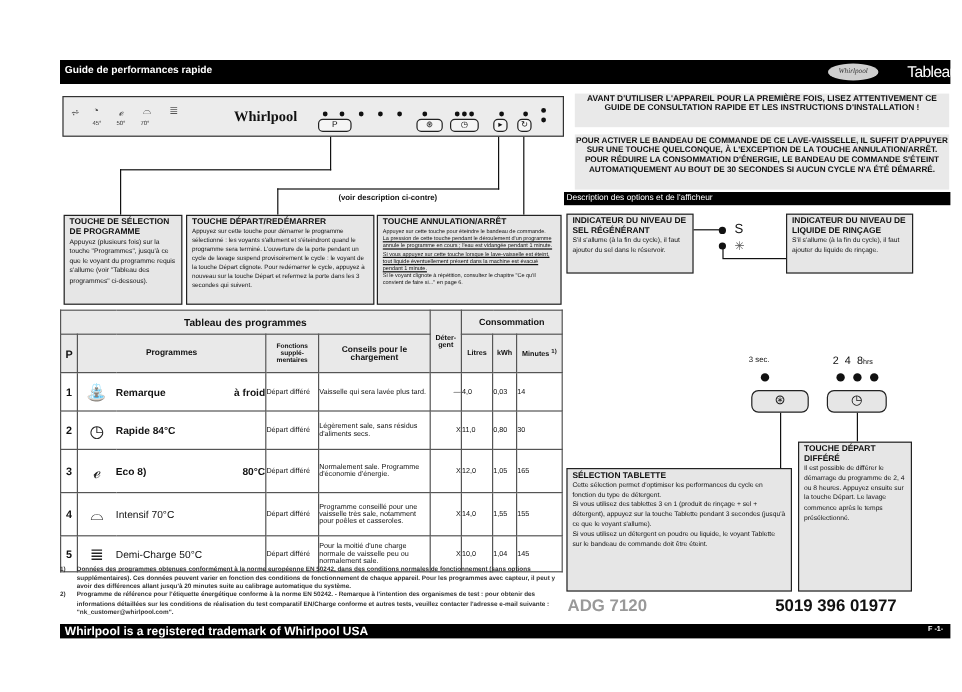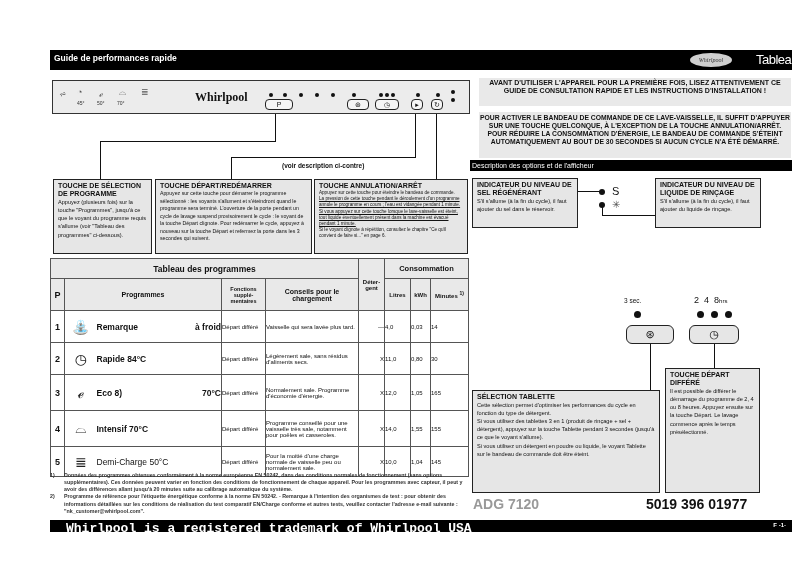--- a/index.html
+++ b/index.html
@@ -32,21 +32,21 @@
   table.prog { position: absolute; left: 50px; top: 258px; width: 419px; border-collapse: collapse; }
   table.prog td, table.prog th { border: 1px solid #555; font-size: 6px; vertical-align: middle; }
   table.prog th { background: #e9e9e9; font-weight: bold; text-align: center; }
   .ico { font-size: 14px; color: #222; display: inline-block; width: 30px; text-align: center; }
 
   .foot { left: 50px; top: 472px; width: 420px; font-size: 5.3px; font-weight: bold; color: #333; line-height: 1.35; }
   .foot .r { display: flex; }
   .foot .n { width: 14px; flex: none; }
 
   .botbar { left: 50px; top: 520px; width: 742px; height: 12px; background: #000; color: #fff; }
-  .botbar .l { position: absolute; left: 16px; top: 1px; font-size: 13px; font-weight: bold; font-family: Liberation Mono, monospace; }
+  .botbar .l { position: absolute; left: 4px; top: 1px; font-size: 10px; font-weight: bold; }
   .botbar .r { position: absolute; right: 6px; top: 2px; font-size: 6px; font-weight: bold; }
 
   .model { left: 473px; top: 496px; font-size: 14px; font-weight: bold; color: #999; }
   .partno { left: 646px; top: 496px; font-size: 14px; font-weight: bold; color: #111; }
 </style>
 </head>
 <body>
 
 <div class="abs topbar">
   <span class="ttl">Guide de performances rapide</span>
@@ -188,32 +188,32 @@
     <td>Départ différé</td>
     <td>Légèrement sale, sans résidus d'aliments secs.</td>
     <td style="text-align:right">X</td>
     <td>11,0</td>
     <td>0,80</td>
     <td>30</td>
   </tr>
   <tr style="height:36px">
     <td style="text-align:center;font-weight:bold;font-size:9px">3</td>
     <td style="border-right:none;text-align:center"><span class="ico">ℯ</span></td>
-    <td style="border-left:none;font-weight:bold;font-size:8.5px"><span>Eco 8)</span><span style="float:right">70°C</span></td>
+    <td style="border-left:none;font-weight:bold;font-size:8.5px"><span>Eco 8)</span><span style="float:right">80°C</span></td>
     <td>Départ différé</td>
     <td>Normalement sale. Programme d'économie d'énergie.</td>
     <td style="text-align:right">X</td>
     <td>12,0</td>
     <td>1,05</td>
     <td>165</td>
   </tr>
   <tr style="height:36px">
     <td style="text-align:center;font-weight:bold;font-size:9px">4</td>
     <td style="border-right:none;text-align:center"><span class="ico">⌓</span></td>
-    <td style="border-left:none;font-weight:bold;font-size:8.5px">Intensif 70°C</td>
+    <td style="border-left:none;font-weight:normal;font-size:8.5px">Intensif 70°C</td>
     <td>Départ différé</td>
     <td>Programme conseillé pour une vaisselle très sale, notamment pour poêles et casseroles.</td>
     <td style="text-align:right">X</td>
     <td>14,0</td>
     <td>1,55</td>
     <td>155</td>
   </tr>
   <tr style="height:30px">
     <td style="text-align:center;font-weight:bold;font-size:9px">5</td>
     <td style="border-right:none;text-align:center"><span class="ico">≣</span></td>

